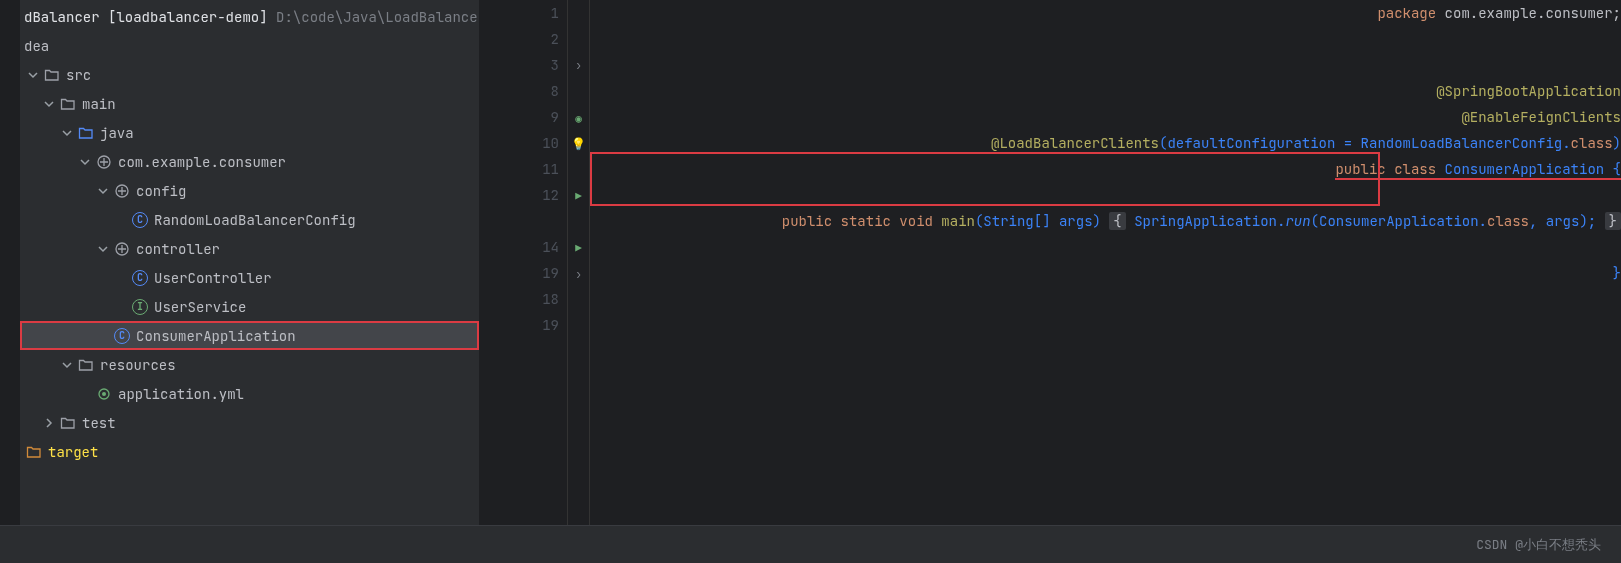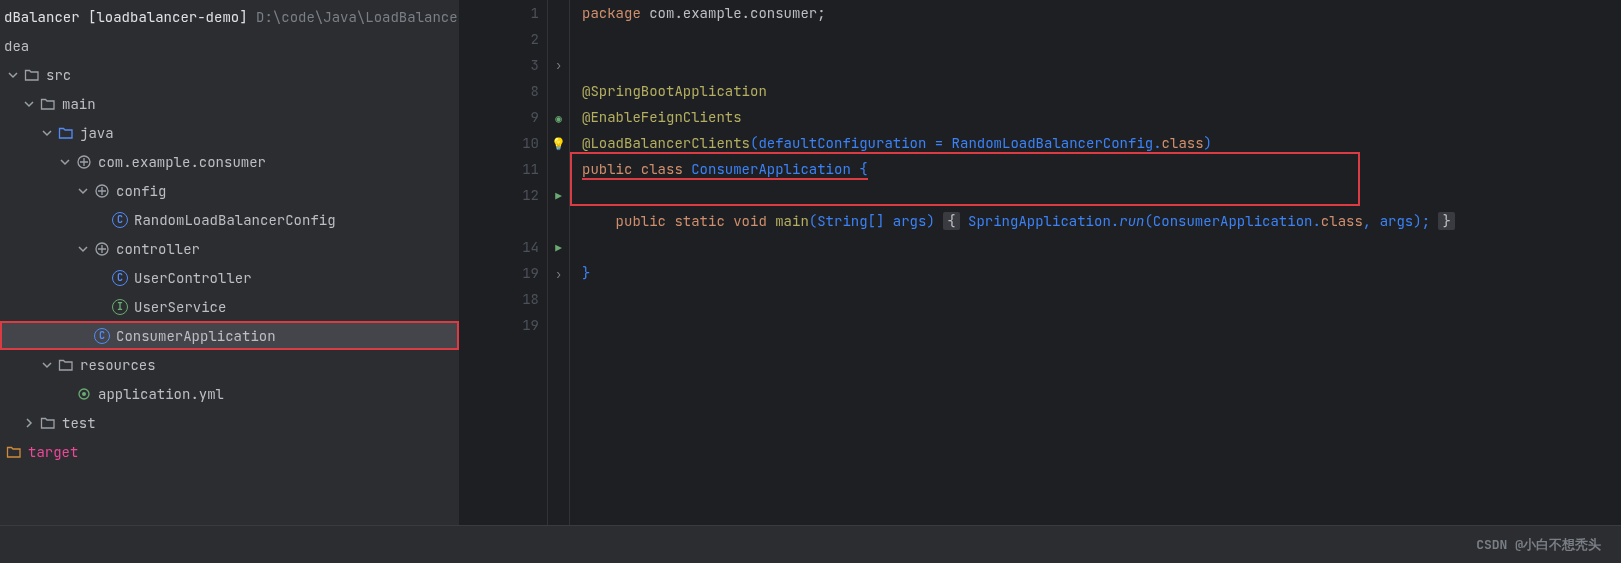--- a/index.html
+++ b/index.html
@@ -7,21 +7,21 @@
     font-family: 'JetBrains Mono', Consolas, 'Courier New', monospace;
     font-size: 13px;
     background: #1e1f22;
     color: #bcbec4;
     width: 1621px;
     height: 563px;
     overflow: hidden;
     display: flex;
     flex-direction: column;
   }
-  .top-row { display: flex; height: 525px; }
+  .top-row { display: flex; height: 525px; margin-left: 20px; }
   .sidebar {
     width: 460px;
     background: #2b2d30;
     overflow-y: auto;
     border-right: 1px solid #1e1f22;
     padding-top: 2px;
   }
   .tree-row {
     display: flex;
     align-items: center;
@@ -89,21 +89,21 @@
   .ml { text-align: center; }
   .ml .run { color: #6aab73; font-size: 11px; }
   .ml .fold { color: #7a7e85; font-size: 12px; cursor: pointer; }
   .ml .bulb { color: #f2c55c; font-size: 12px; }
   .code {
     flex: 1;
     padding-left: 12px;
     position: relative;
     font-size: 14px;
   }
-  .code .cl { height: 26px; line-height: 26px; white-space: pre; }
+  .code .cl { height: 26px; line-height: 26px; white-space: pre; text-align: right; }
   .kw { color: #cf8e6d; }
   .pkgid { color: #bcbec4; }
   .ann { color: #b3ae60; }
   .str, .ident { color: #3b82f6; }
   .ital { font-style: italic; }
   .fold-box {
     background: #393b40;
     padding: 0 4px;
     border-radius: 2px;
   }
@@ -119,21 +119,20 @@
   .bottom-bar {
     height: 38px;
     background: #2b2d30;
     border-top: 1px solid #393b40;
     display: flex;
     align-items: center;
     justify-content: flex-end;
     padding: 0 20px;
     color: #7a7e85;
     font-size: 13px;
-    font-weight: bold;
   }
 </style>
 </head>
 <body>
 
 <div class="top-row">
 
   <div class="sidebar">
     <div class="tree-row">
       <span class="proj-title">
@@ -289,21 +288,21 @@
         </span>
       <span class="label">test</span>
     </div>
     <div class="tree-row">
       <span class="indent" style="width:2px"></span>
       <span class="icon folder orange">
           <svg viewBox="0 0 16 16">
             <path d="M1.5 3.5h4l1.5 1.5h7v8h-12.5z"></path>
           </svg>
         </span>
-      <span class="label" style="color:#ec4899">target</span>
+      <span class="label" style="color:#fde047">target</span>
     </div>
   </div>
 
   <div class="editor">
     <div class="gutter">
       <div class="gl">1</div>
       <div class="gl">2</div>
       <div class="gl">3</div>
       <div class="gl">8</div>
       <div class="gl">9</div>

